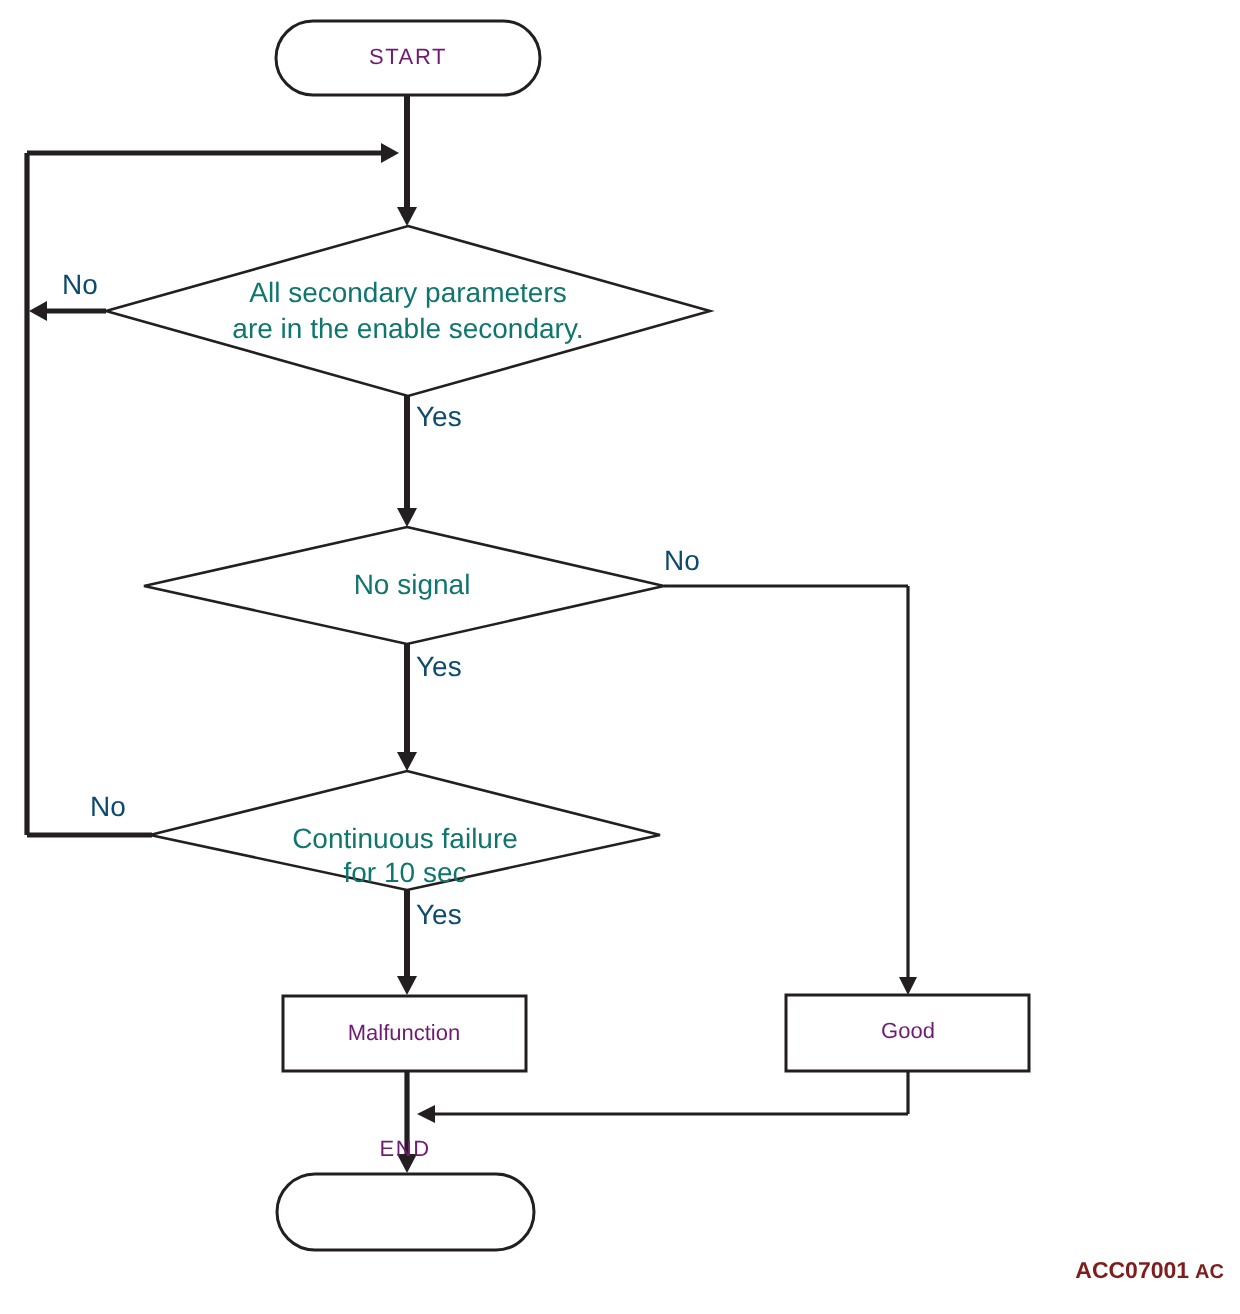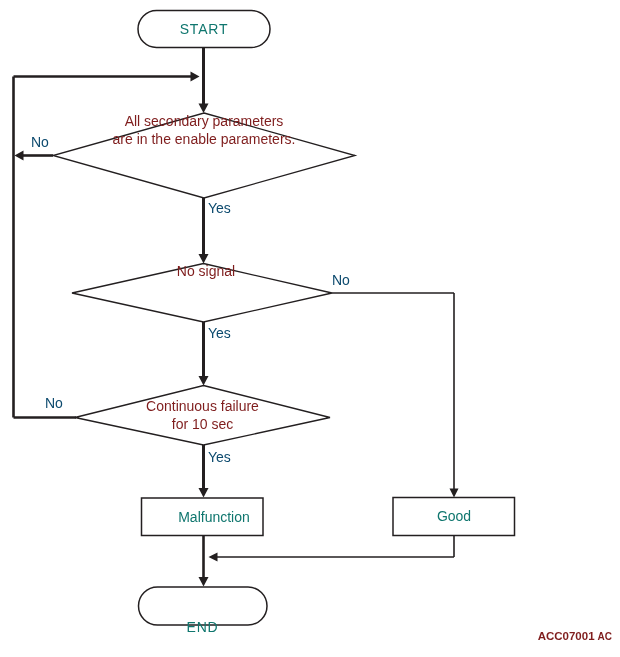--- a/index.html
+++ b/index.html
@@ -27,36 +27,36 @@
     line-height: 17px;
     color: #0c4a6e;
     white-space: nowrap;
   }
   .node-label {
     position: absolute;
     display: flex;
     align-items: center;
     justify-content: center;
     text-align: center;
-    font-size: 14px;
-    color: #0f766e;
+    font-size: 11px;
+    color: #701a75;
   }
   .node-label.caps {
     letter-spacing: 0.8px;
   }
   .diamond-text {
     position: absolute;
     display: flex;
     flex-direction: column;
     align-items: center;
-    justify-content: flex-start;
+    justify-content: center;
     text-align: center;
     font-size: 14px;
     line-height: 17.5px;
-    color: #7f1d1d;
+    color: #0f766e;
   }
   .figure-code {
     position: absolute;
     right: 8px;
     top: 630px;
     display: flex;
     align-items: baseline;
     font-weight: bold;
     color: #7f1d1d;
   }
@@ -113,42 +113,42 @@
 
     <rect x="393" y="497.5" width="121.5" height="38" fill="#ffffff" stroke="#231f20" stroke-width="1.5"></rect>
 
     <rect x="138.5" y="587" width="128.5" height="38" rx="19" ry="19" fill="#ffffff" stroke="#231f20" stroke-width="1.5"></rect>
   </svg>
 
   <div class="node-label caps" style="left:138px; top:10px; width:132px; height:37px;">START</div>
 
   <div class="diamond-text" style="left:53px; top:113px; width:302px; height:85px;">
     <span>All secondary parameters</span>
-    <span>are in the enable parameters.</span>
+    <span>are in the enable secondary.</span>
   </div>
   <div class="label" style="left:31px; top:134px;">No</div>
   <div class="label" style="left:208px; top:200px;">Yes</div>
 
   <div class="diamond-text" style="left:76px; top:263px; width:260px; height:59px;">
     <span>No signal</span>
   </div>
   <div class="label" style="left:332px; top:272px;">No</div>
   <div class="label" style="left:208px; top:325px;">Yes</div>
 
   <div class="diamond-text" style="left:75px; top:398px; width:255px; height:60px;">
     <span>Continuous failure</span>
     <span>for 10 sec</span>
   </div>
   <div class="label" style="left:45px; top:395px;">No</div>
   <div class="label" style="left:208px; top:449px;">Yes</div>
 
-  <div class="node-label" style="left:141px; top:498px; width:122px; height:37px;padding-left:12px;">Malfunction</div>
+  <div class="node-label" style="left:141px; top:498px; width:122px; height:37px;">Malfunction</div>
 
   <div class="node-label" style="left:393px; top:497px; width:122px; height:38px;text-align:right;">Good</div>
 
-  <div class="node-label caps" style="left:138px; top:608px; width:129px; height:38px;">END</div>
+  <div class="node-label caps" style="left:138px; top:556px; width:129px; height:38px;">END</div>
 
   <div class="figure-code">
     <span class="main">ACC07001</span>
     <span class="suffix">AC</span>
   </div>
 
 </div>
 
 </body></html>

